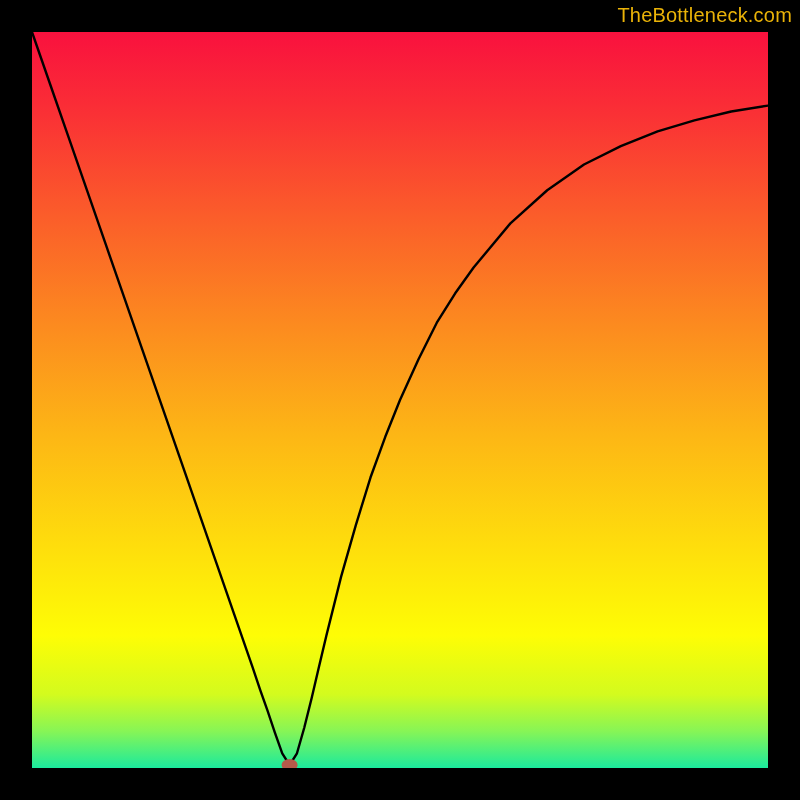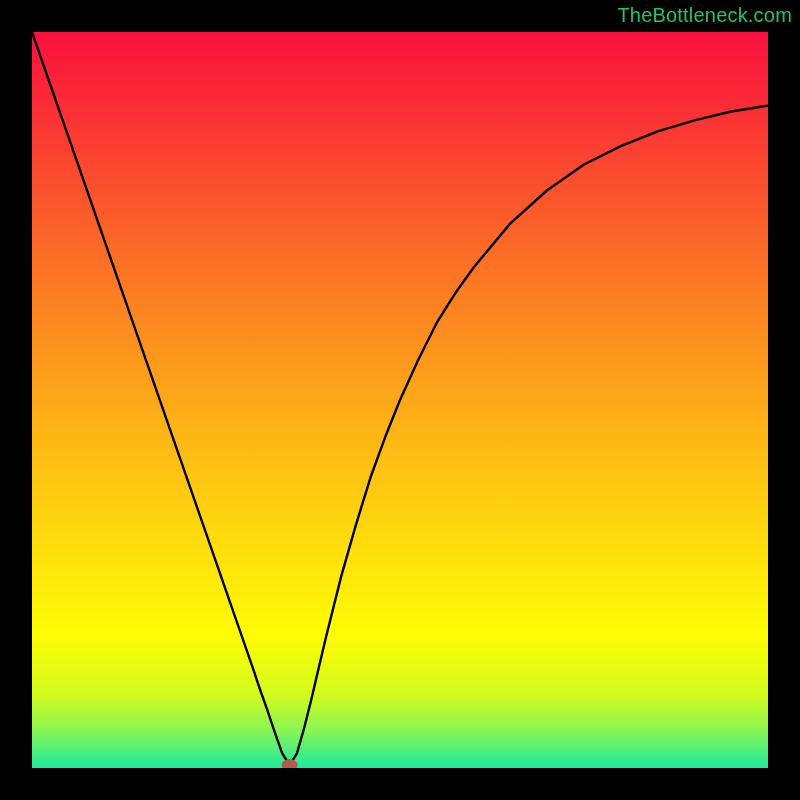--- a/index.html
+++ b/index.html
@@ -14,21 +14,21 @@
   .frame {
     position: relative;
     width: 800px;
     height: 800px;
     background: #000;
   }
   .watermark {
     position: absolute;
     top: 4px;
     right: 8px;
-    color: #22c55e;
+    color: #eab308;
     font-size: 20px;
     font-weight: 500;
     letter-spacing: 0.2px;
     z-index: 5;
   }
   .plot-area {
     position: absolute;
     left: 32px;
     top: 32px;
     width: 736px;

